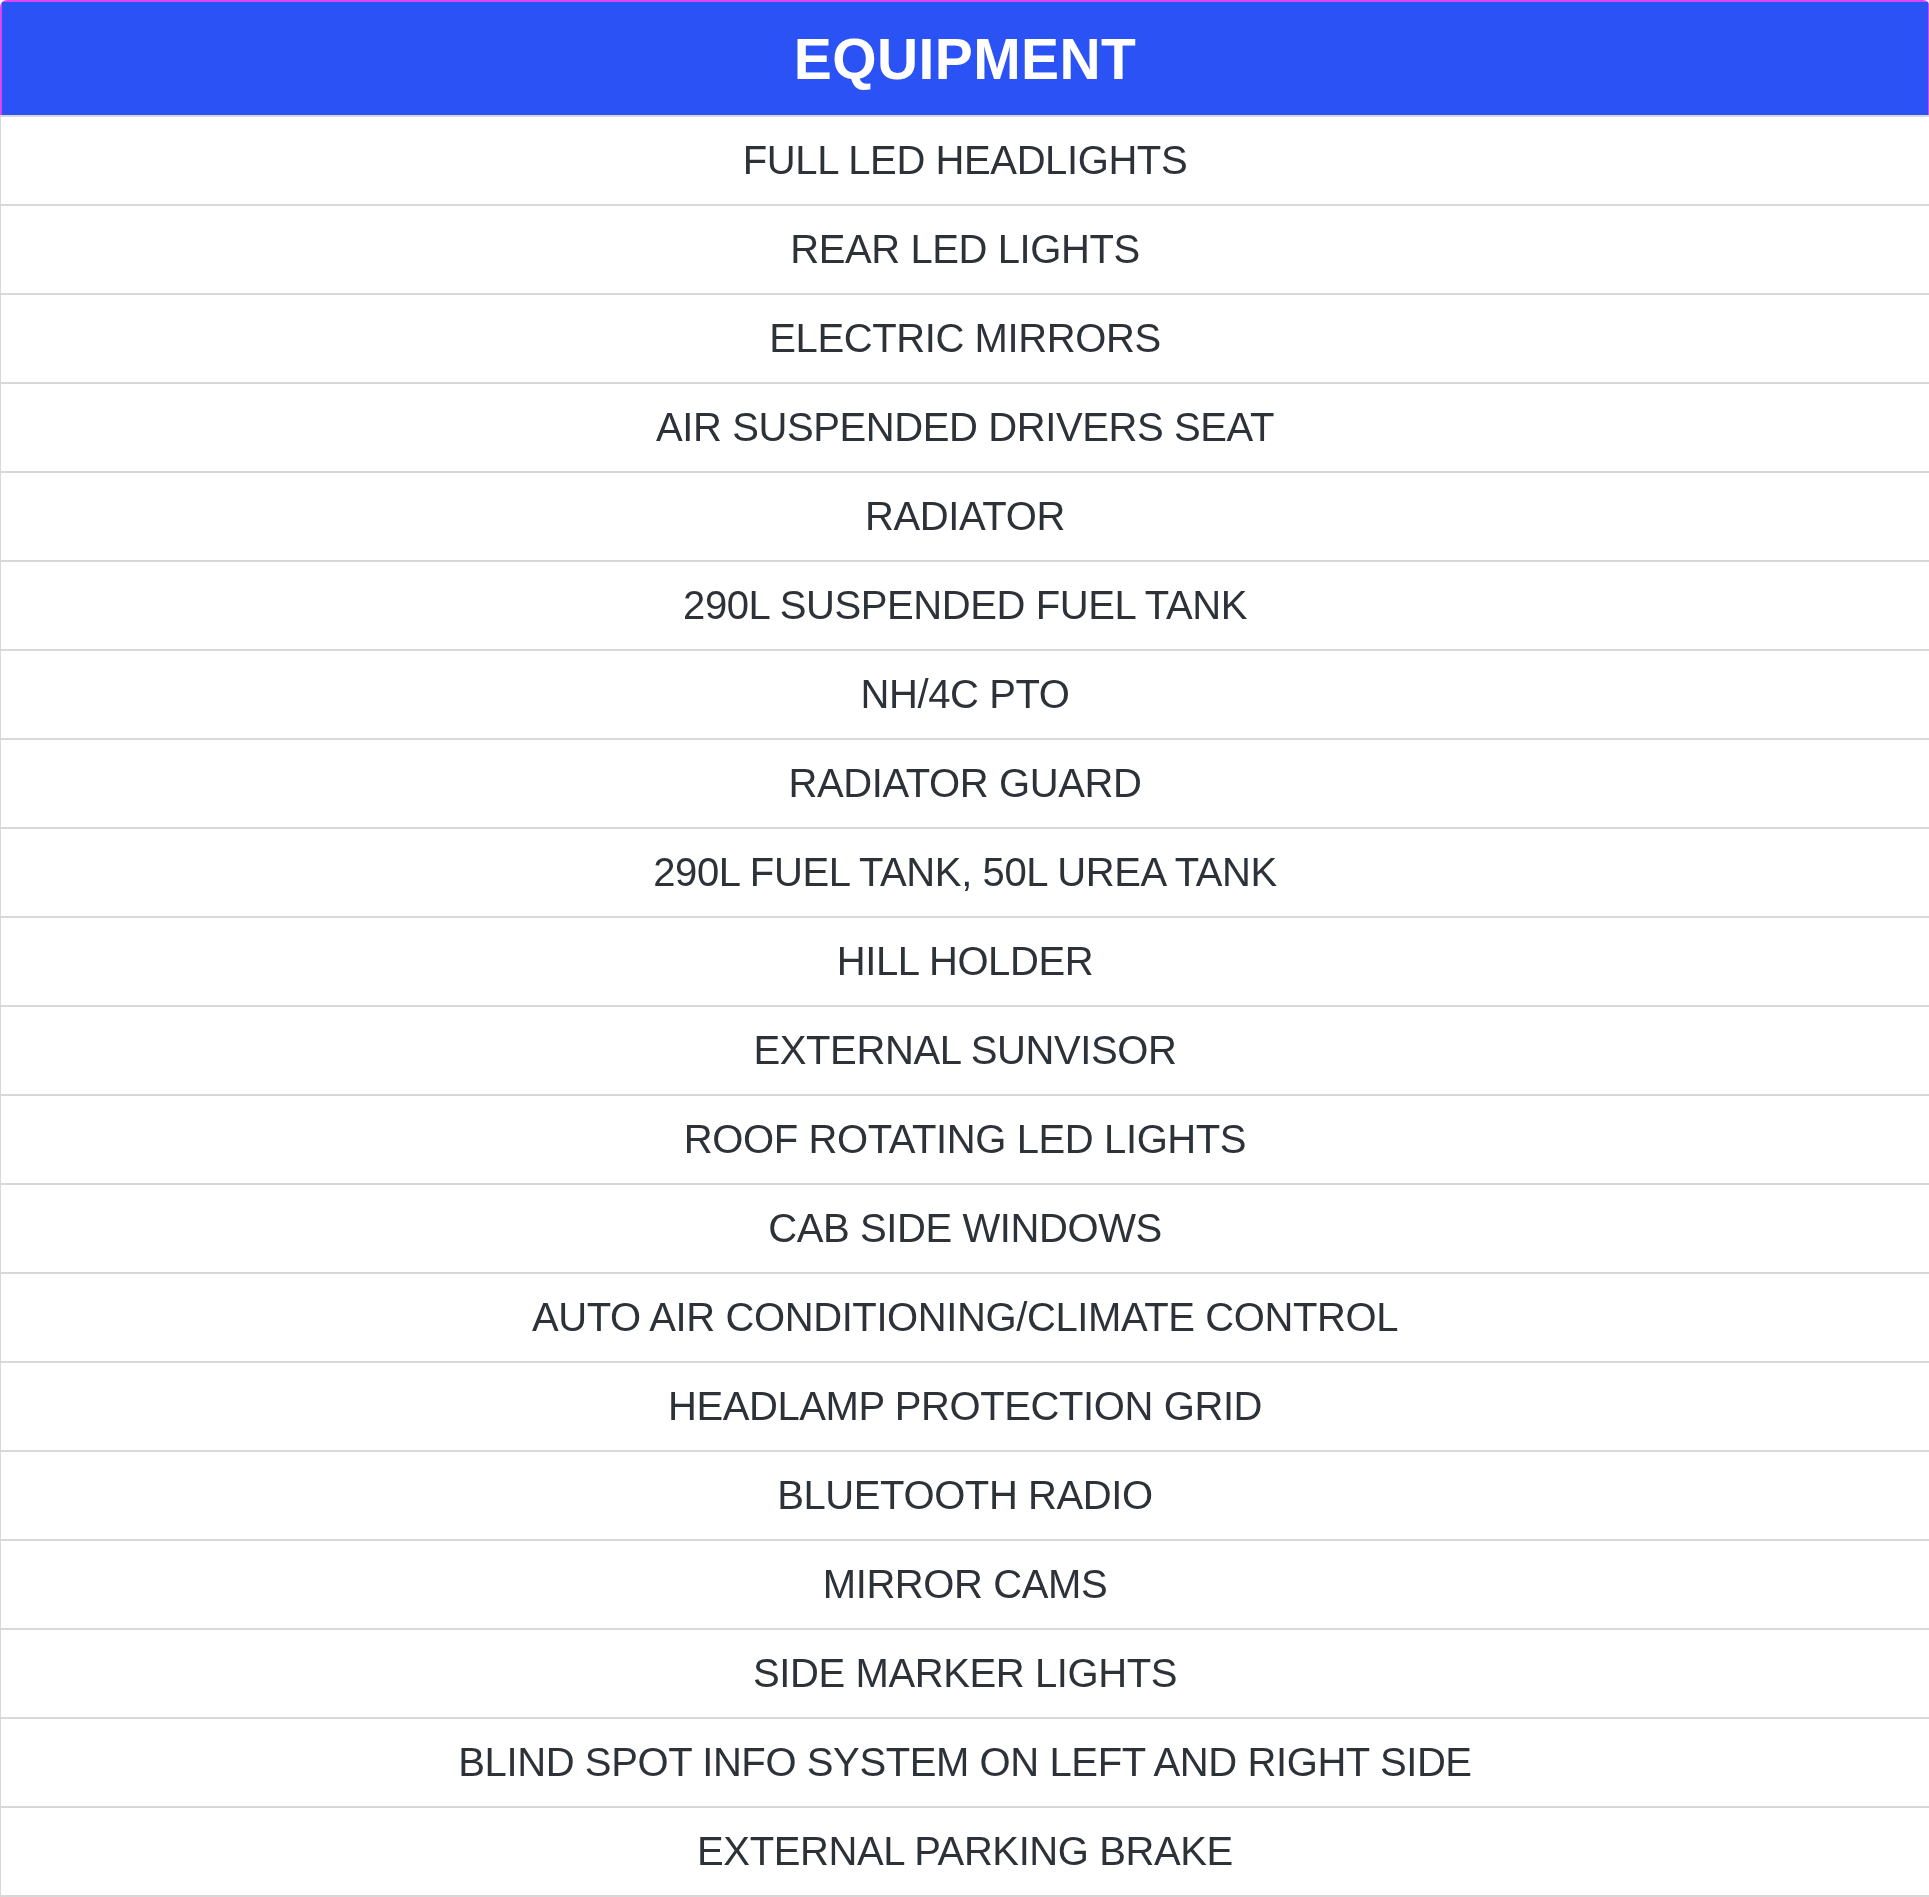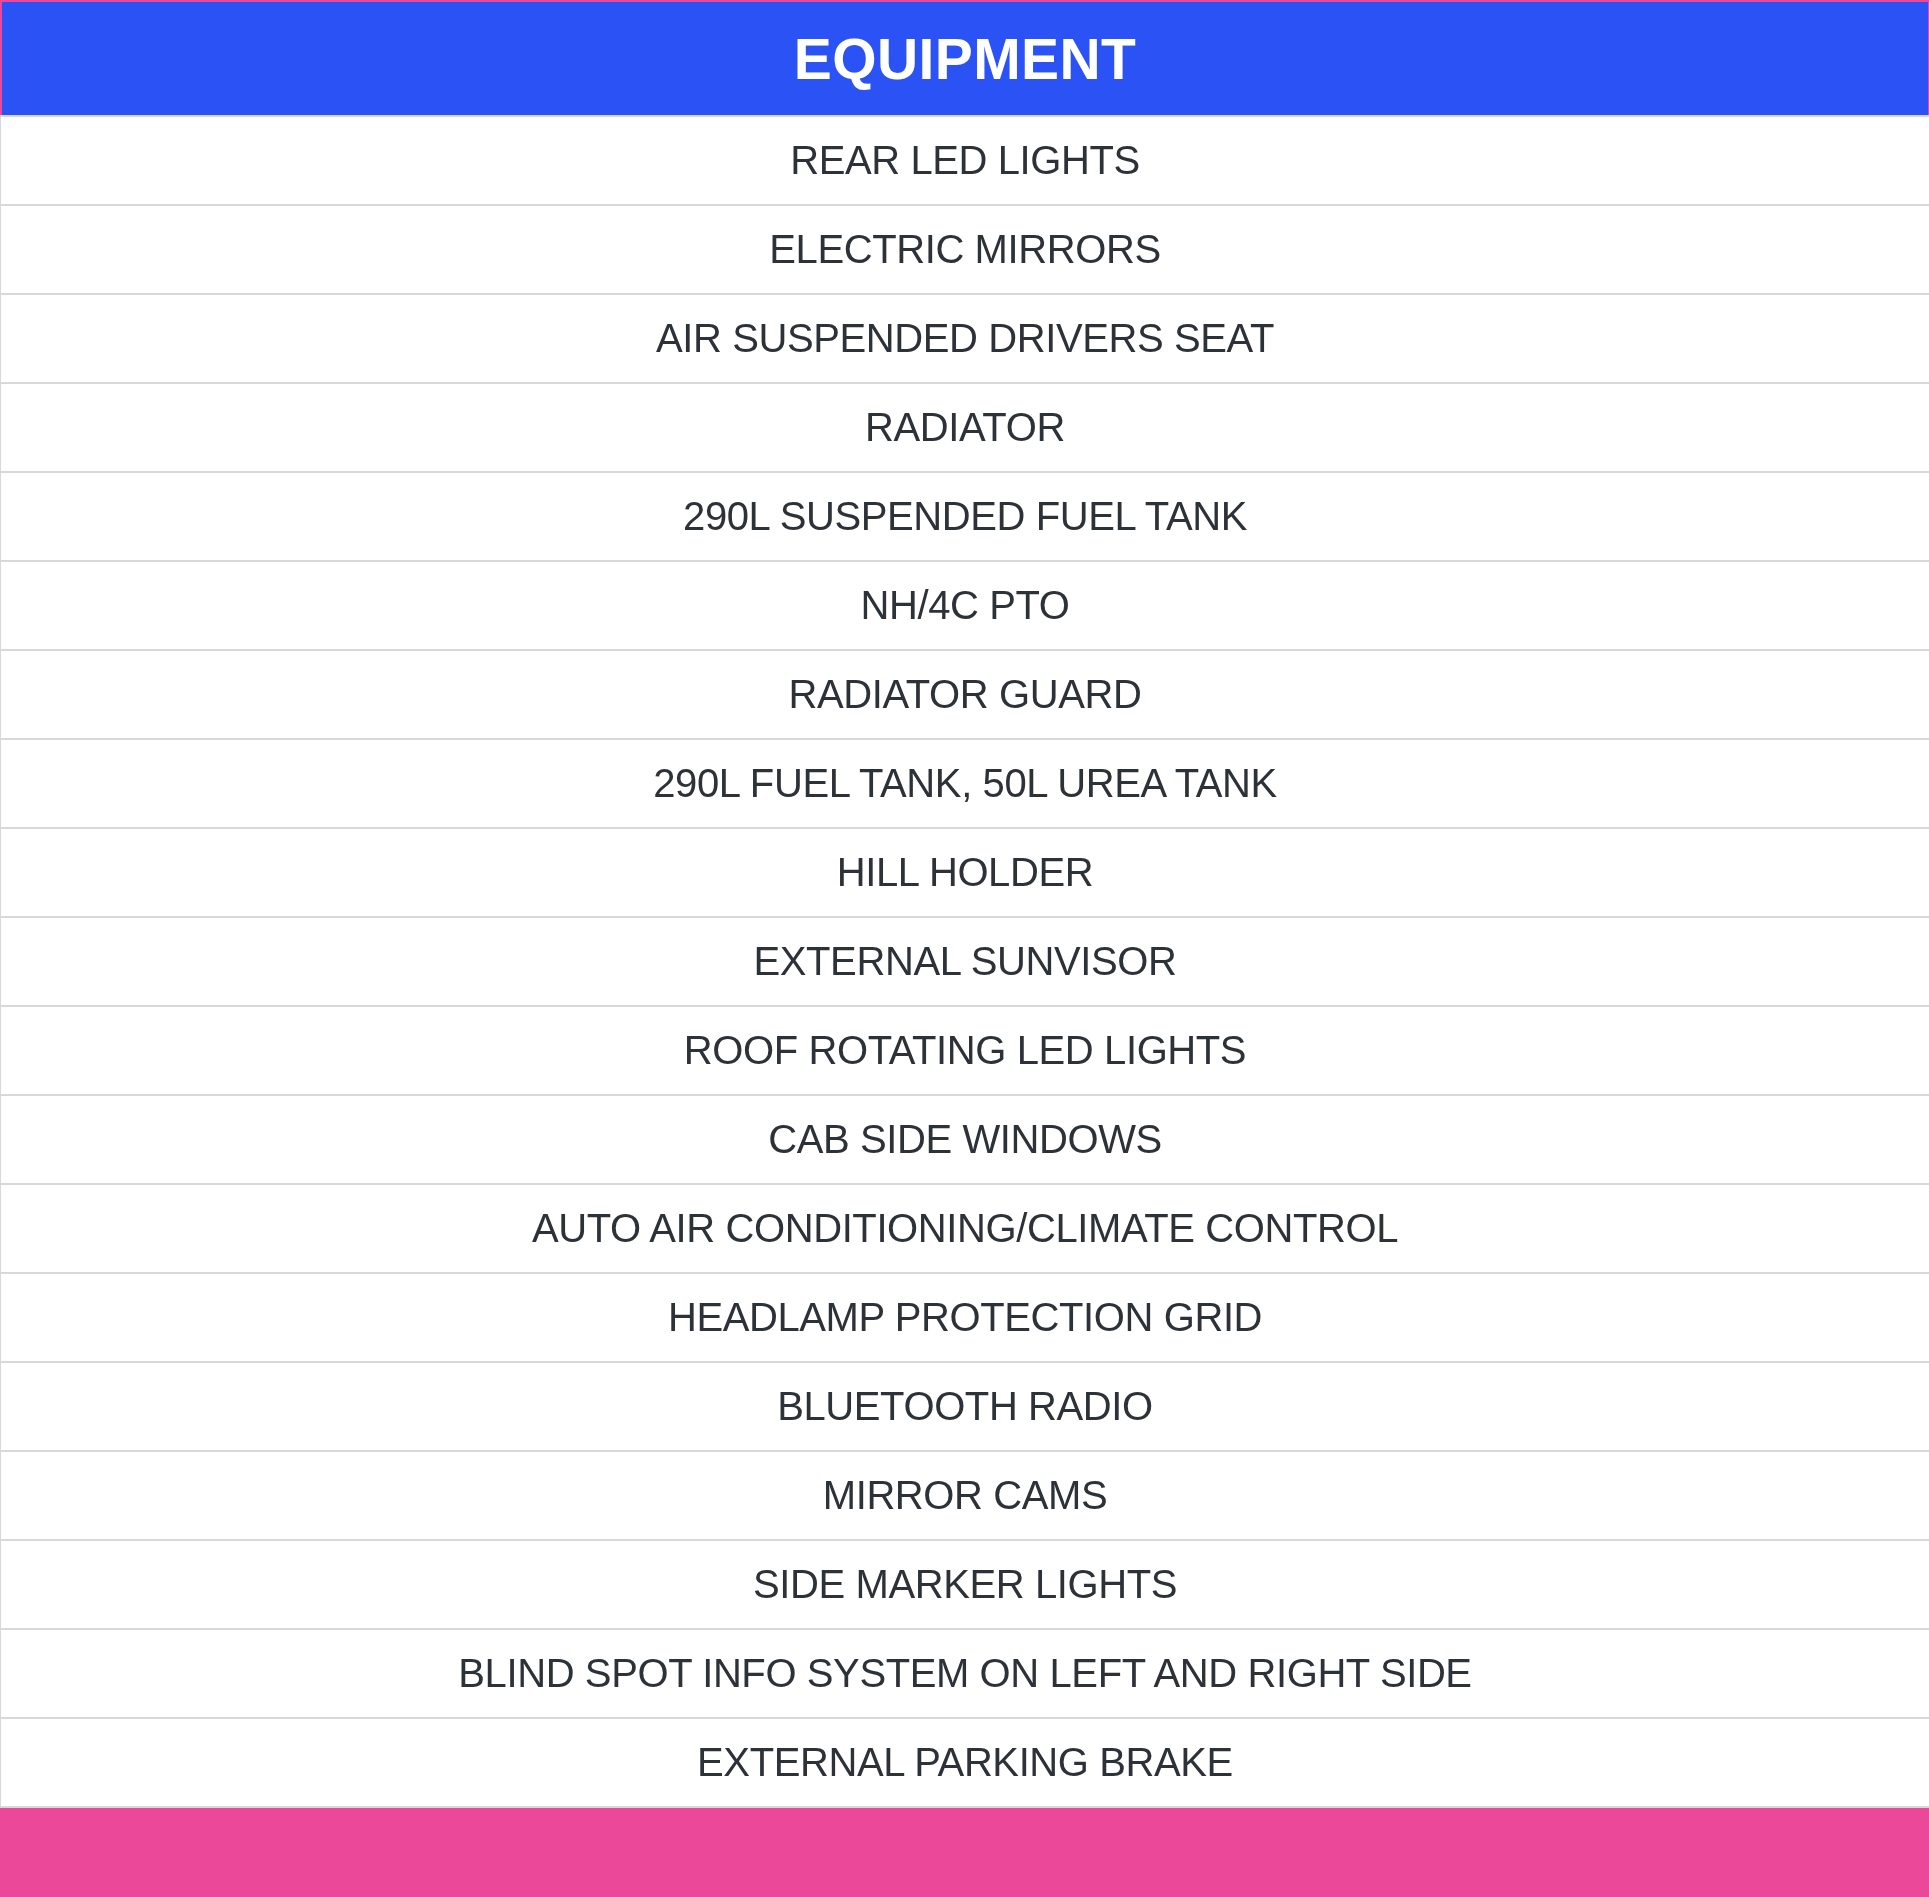--- a/index.html
+++ b/index.html
@@ -13,21 +13,22 @@
     margin: 0;
     padding: 0;
     background: #FFFFFF;
     font-family: "Liberation Sans", sans-serif;
   }
   .page {
     width: 1930px;
     height: 1898px;
     box-sizing: border-box;
     padding-top: 2.4px;
-    background: #ec4899;
+    background: #d946ef;
+    border-radius: 7px;
   }
   .equipment-table {
     width: 100%;
   }
   .table-header {
     height: 113px;
     margin: 0 1.6px;
     background: var(--header_bg);
     color: var(--header_text);
     display: flex;
@@ -57,20 +58,21 @@
     white-space: nowrap;
   }
 </style>
 </head>
 <body>
 
 <div class="page">
   <div class="equipment-table">
     <div class="table-header">EQUIPMENT</div>
     <div class="table-body">
+      <div class="row">FULL LED HEADLIGHTS</div>
       <div class="row">REAR LED LIGHTS</div>
       <div class="row">ELECTRIC MIRRORS</div>
       <div class="row">AIR SUSPENDED DRIVERS SEAT</div>
       <div class="row">RADIATOR</div>
       <div class="row">290L SUSPENDED FUEL TANK</div>
       <div class="row">NH/4C PTO</div>
       <div class="row">RADIATOR GUARD</div>
       <div class="row">290L FUEL TANK, 50L UREA TANK</div>
       <div class="row">HILL HOLDER</div>
       <div class="row">EXTERNAL SUNVISOR</div>

